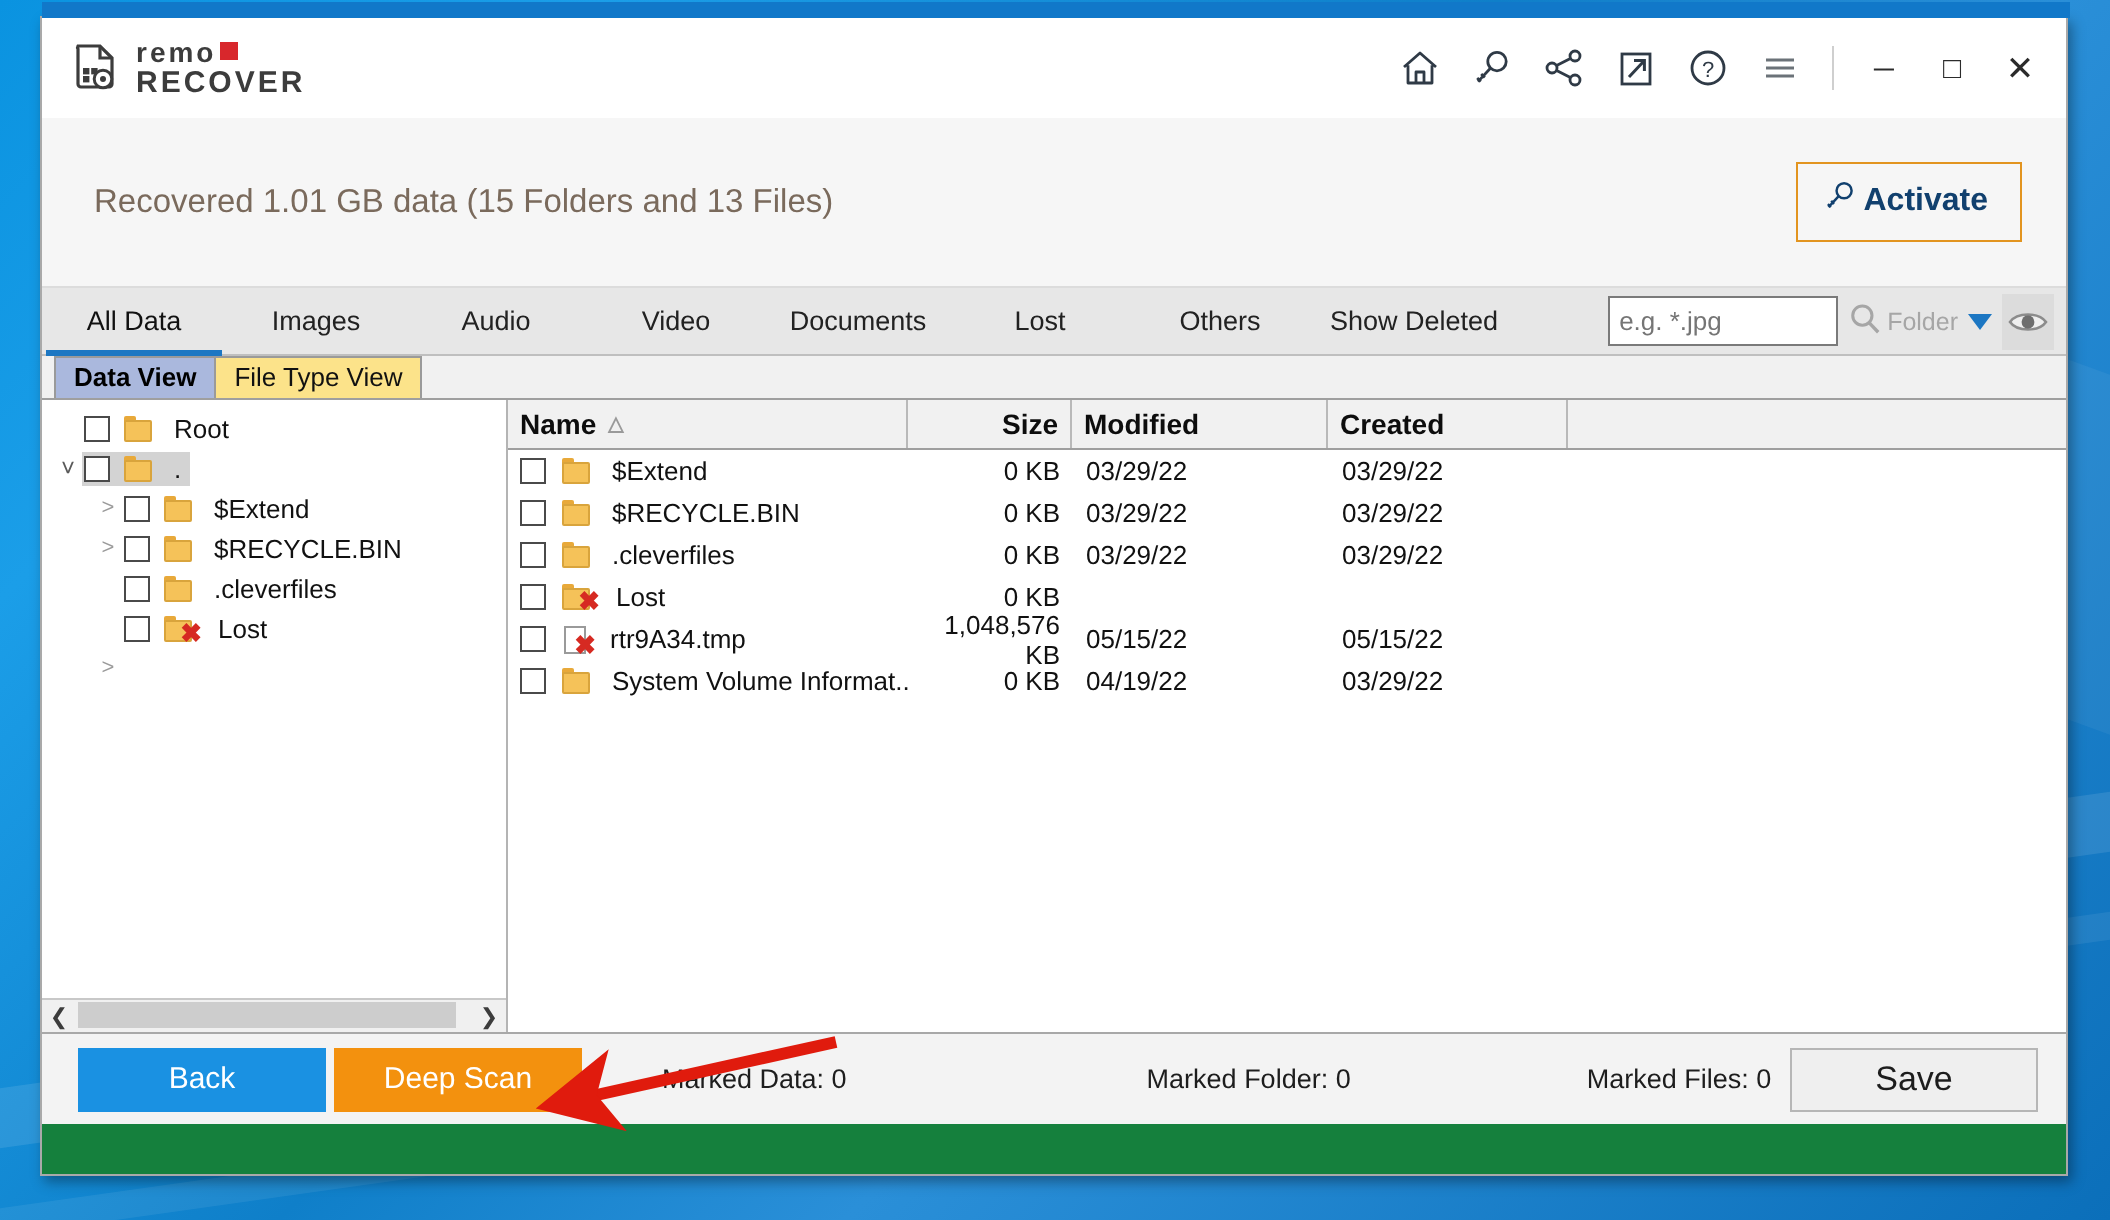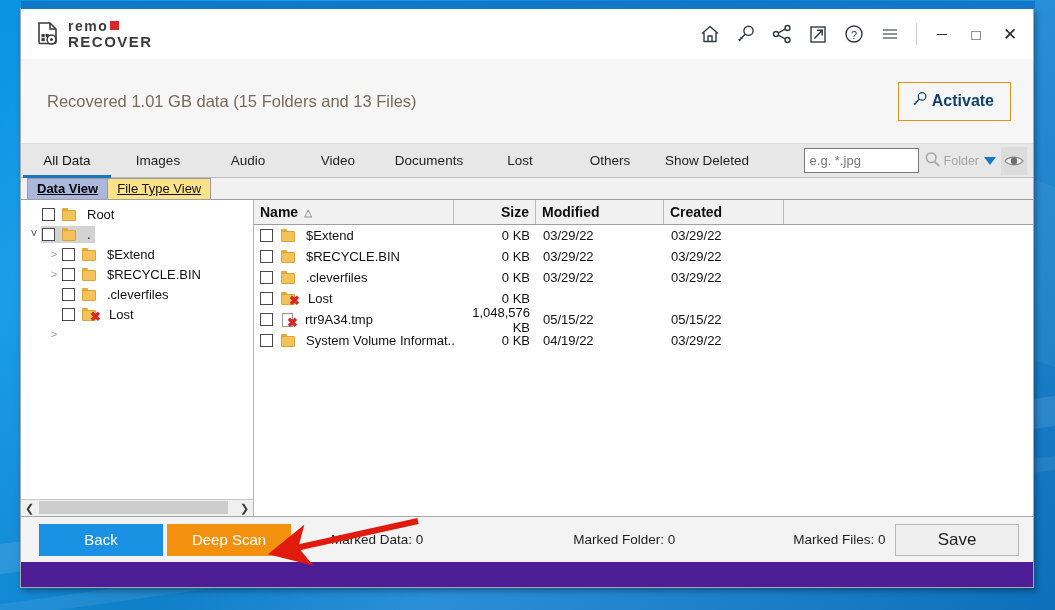--- a/index.html
+++ b/index.html
@@ -21,21 +21,21 @@
   }
   #wall-s1 { left: 0; top: 470px; width: 1055px; height: 30px; }
   #wall-s2 { left: 0; top: 530px; width: 1055px; height: 14px; background: rgba(255,255,255,0.07); }
   #wall-s3 { left: 660px; top: 120px; width: 420px; height: 180px; background: rgba(255,255,255,0.05); transform: skewY(20deg); }
 
   
   .window {
     position: absolute;
     left: 20px; top: 8px;
     width: 1014px; height: 580px;
-    background: #4c1d95;
+    background: #15803d;
     border: 1px solid #a9a9a9;
     box-shadow: 2px 3px 6px rgba(0,0,0,0.35);
   }
   .topline {
     position: absolute; left: 0; top: -8px; width: 1014px; height: 8px;
     background: #1178c9;
   }
 
   
   .titlebar {
@@ -114,21 +114,21 @@
   .eye-btn { width: 26px; height: 28px; display:flex; align-items:center; justify-content:center; background:#dcdcdc; cursor:pointer;}
 
   
   .viewtabs {
     height: 22px; background: #f1f1f1; display: flex; align-items: flex-end;
     border-bottom: 1px solid #9f9f9f;
     padding-left: 6px;
   }
   .vtab {
     font-size: 13px; padding: 2px 9px 3px 9px; cursor: pointer;
-    border: 1px solid #9a9a9a; border-bottom: none; line-height: 15px; text-decoration: underline;
+    border: 1px solid #9a9a9a; border-bottom: none; line-height: 15px;
   }
   .vtab.data { background: #aab8dd; color: #000; font-weight: bold; }
   .vtab.ftype { background: #fce38a; color: #111; margin-left: -1px; }
 
   
   .bodysplit { display: flex; height: 316px; background:#fff; }
   .treepanel {
     width: 233px; background: #fff;
     border-right: 1px solid #b4b4b4;
     display: flex; flex-direction: column;

